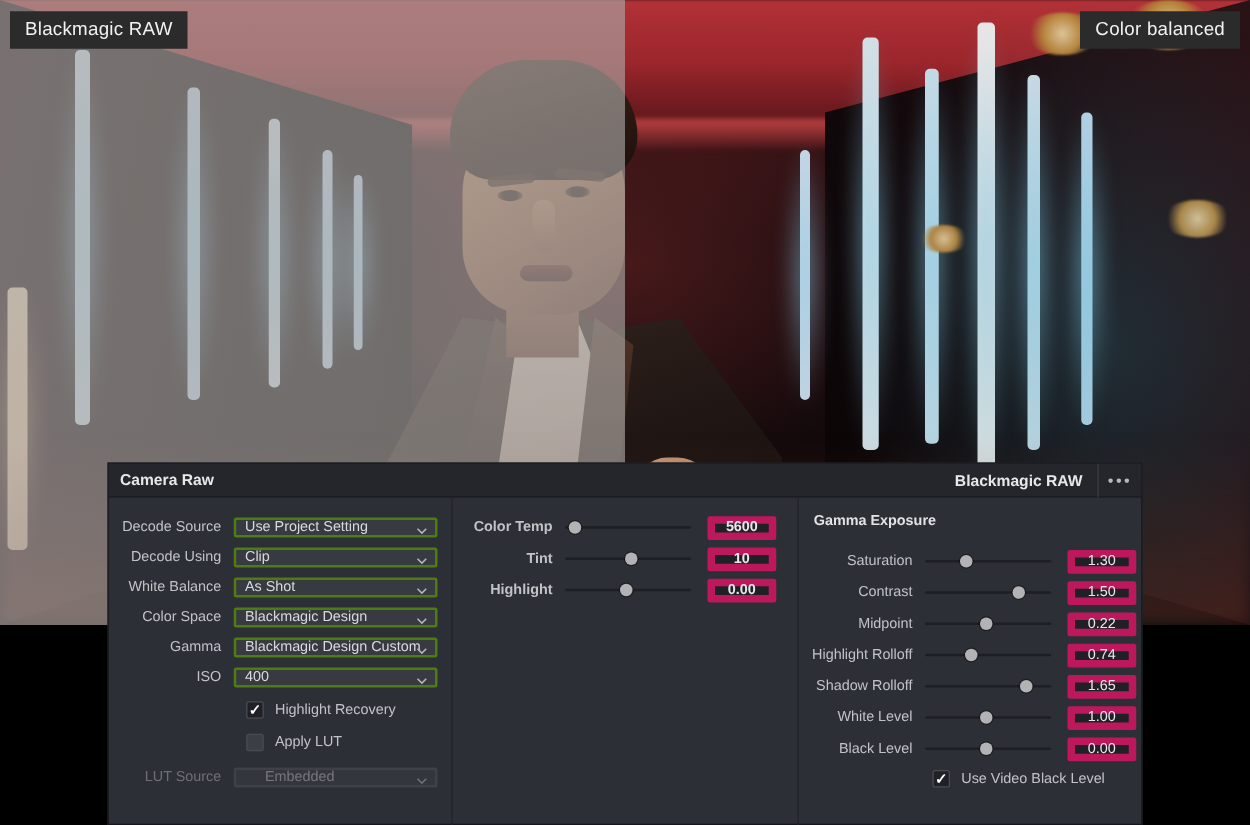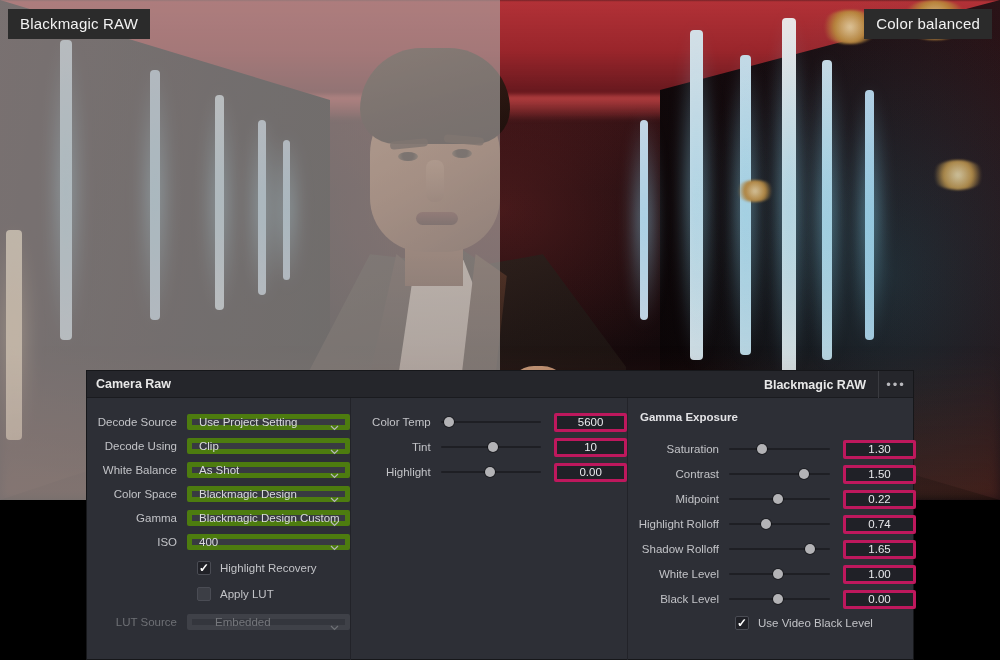--- a/index.html
+++ b/index.html
@@ -135,21 +135,21 @@
   #col-left   { width:275px; border-right:1px solid #222329; }
   #col-middle { width:277px; border-right:1px solid #222329; }
   #col-right  { flex:1; }
 
   
   .row { display:flex; align-items:center; height:22.5px; margin-bottom:1.5px; }
   .lbl { width:100px; text-align:right; padding-right:10px;
     color:#c2c3c7; font-size:11.5px; }
   .lbl.dim { color:#6e7075; }
   .select { position:relative; width:163px; height:16px; background:#383a41;
-    border:5px solid #4d7c0f; border-radius:2px; display:flex; align-items:center; }
+    border:2px solid #4d7c0f; border-radius:2px; display:flex; align-items:center; }
   .select.disabled { background:#34363d; border-color:#3f4148;padding-left:16px; }
   .select-val { color:#d9dadd; font-size:11.5px; padding-left:7px; }
   .select.disabled .select-val { color:#75777c; }
   .chev { position:absolute; right:6px; top:4px; width:9px; height:9px; }
   .chev svg { display:block; }
 
   
   .cbrow { display:flex; align-items:center; height:26px; margin-left:110px; }
   .cbox { width:14px; height:14px; border-radius:2px; background:#202127;
     border:1px solid #4a4c54; display:flex; align-items:center; justify-content:center; }
@@ -157,28 +157,28 @@
   .cbmark { color:#ffffff; font-size:12px; line-height:1; font-weight:bold; }
   .cblabel { color:#c2c3c7; font-size:11.5px; margin-left:9px; }
 
   
   .srow { display:flex; align-items:center; height:22px; margin-bottom:3px; }
   .slabel { text-align:right; padding-right:10px; color:#c2c3c7; font-size:11.5px; }
   .track { position:relative; height:20px; display:flex; align-items:center; }
   .track .rail { position:absolute; left:0; right:0; height:2px; background:#1e1f24; border-radius:1px; }
   .knob { position:absolute; width:10px; height:10px; border-radius:50%;
     background:#b3b3b6; box-shadow:0 0 0 1px rgba(0,0,0,.35); transform:translateX(-5px); }
-  .numbox { width:73px; height:19px; background:#202127; border:3px solid #be185d;
+  .numbox { width:55px; height:19px; background:#202127; border:6px solid #be185d;
     border-radius:2px; color:#e9e9ec; font-size:11.5px; display:flex;
     align-items:center; justify-content:center; margin-left:13px; }
 
   #col-middle .slabel { width:85px; }
   #col-middle .track { width:101px; }
   #col-middle .srow { margin-left:0; }
-  #mid-inner { margin-left:5px; }
+  #mid-inner { margin-left:5px;font-weight:bold; }
 
   #gamma-title { color:#e3e3e6; font-size:11.5px; font-weight:bold;
     margin-left:12px; margin-bottom:15px; }
   #col-right .slabel { width:97px; }
   #col-right .track { width:101px; }
   #col-right .srow { margin-left:4px; }
   #gamma-cb { display:flex; align-items:center; margin-left:107px; margin-top:6px; }
 </style>
 </head>
 <body>

